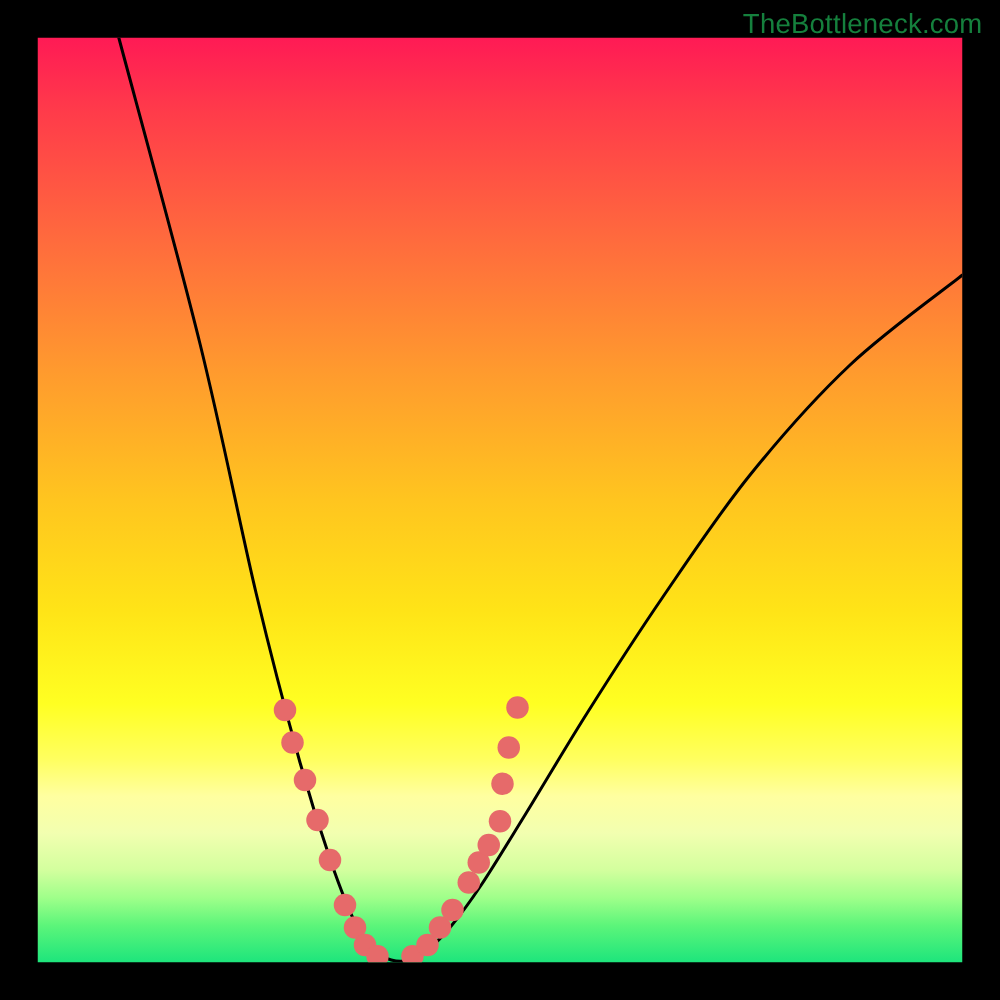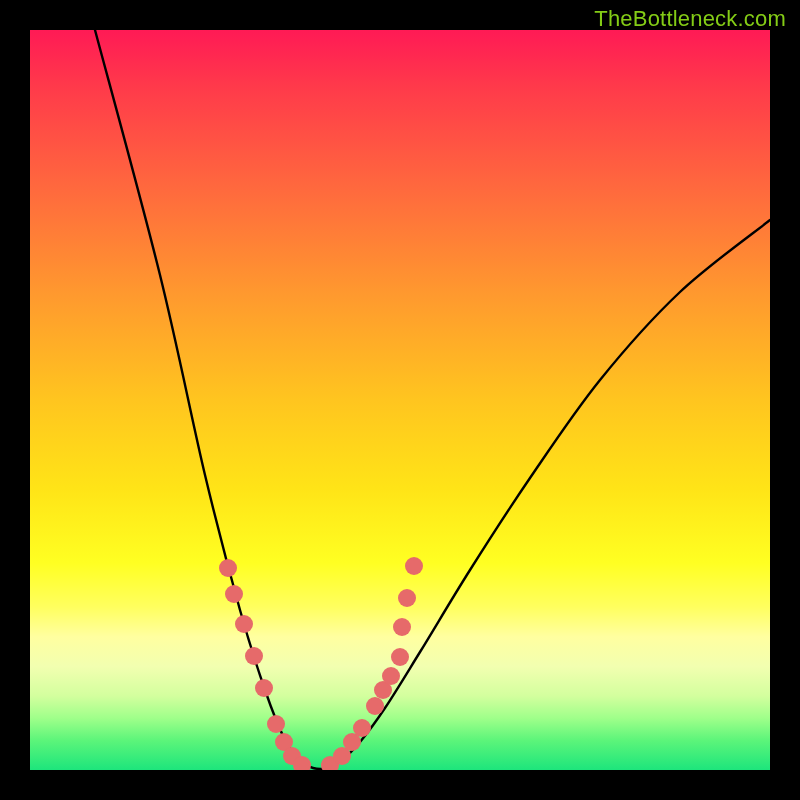--- a/index.html
+++ b/index.html
@@ -44,21 +44,21 @@
       #d3ff9e 90%,
       #9fff8a 93%,
       #5cf57a 96%,
       #1de57c 100%
     );
   }
   .watermark {
     position: absolute;
     top: 6px;
     right: 14px;
-    color: #84cc16;
+    color: #15803d;
     font-size: 22px;
     font-weight: 500;
     letter-spacing: 0.2px;
     user-select: none;
   }
   svg.curve {
     position: absolute;
     inset: 0;
     width: 740px;
     height: 740px;

